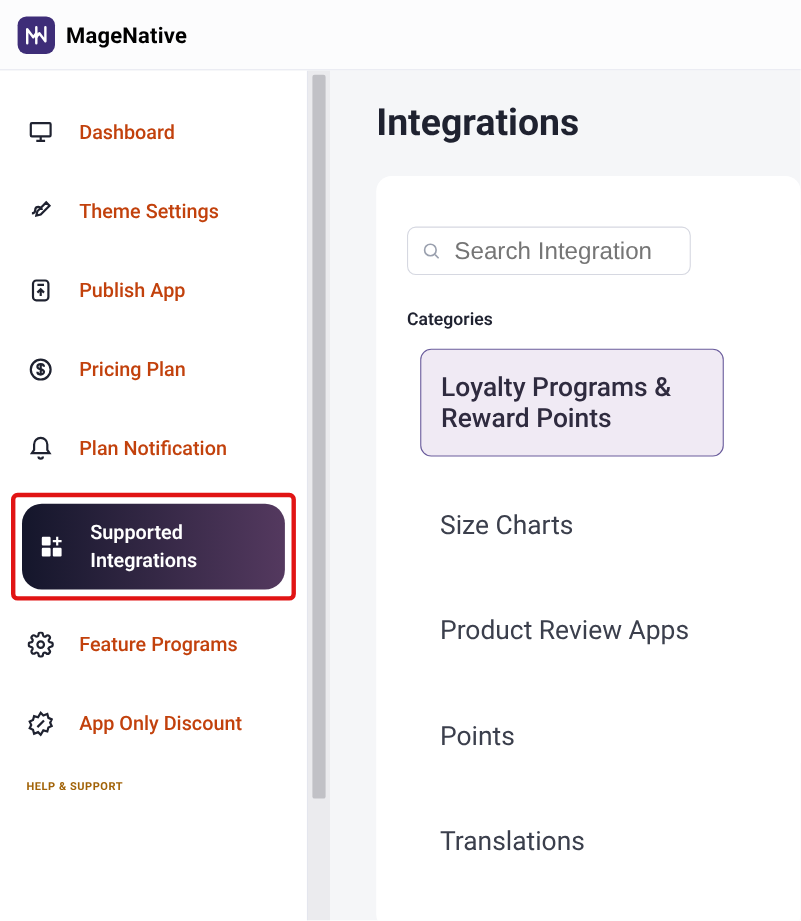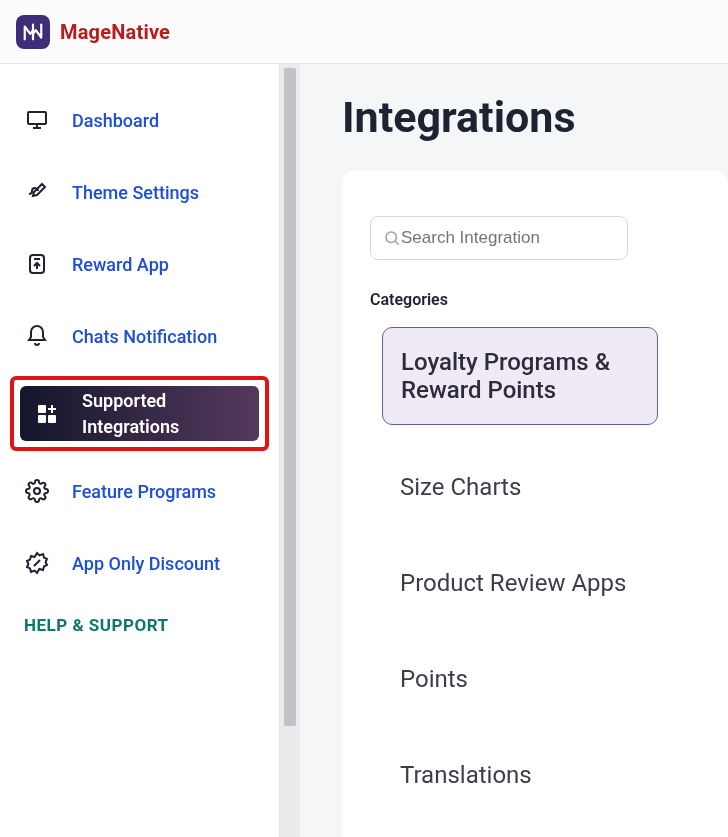--- a/index.html
+++ b/index.html
@@ -21,21 +21,21 @@
       display: flex; align-items: center;
     }
     .logo-mark {
       width: 34px; height: 34px;
       border-radius: 8px;
       background: #3e2d78;
       margin-right: 10px;
       display: flex; align-items: center; justify-content: center;
     }
     .logo-mark svg { display: block; }
-    .logo-text { font-size: 20px; font-weight: 700; color: #b91c1c; letter-spacing: 0.2px; }
+    .logo-text { font-size: 20px; font-weight: 700; color: #000000; letter-spacing: 0.2px; }
     
     .body {
       flex: 1 1 auto; display: flex; overflow: hidden;
     }
     .side-wrap { position: relative; width: 300px; display: flex; }
     .sidebar {
       width: 280px; height: 100%;
       overflow-y: auto;
       border-right: 1px solid #e4e6ee;
       padding: 20px 0 20px 0;
@@ -48,62 +48,62 @@
       position: absolute; left: 4px; top: 4px; right: 4px; height: 658px;
       background: #c1c1c6; border-radius: 2px;
     }
     .nav { list-style: none; padding: 0 10px; }
     .nav-item {
       display: flex; align-items: center;
       height: 72px;
       padding: 0 14px;
       border-radius: 10px;
       cursor: pointer;
-      color: #1d4ed8;
+      color: #c2410c;
     }
     .nav-item .ico { width: 26px; height: 26px; margin-right: 22px; display:flex; align-items:center; justify-content:center; }
     .nav-item .lbl { font-size: 18px; font-weight: 500; }
     .nav-highlight {
       margin: 4px 0;
       padding: 6px;
       border: 4px solid #e11414;
       border-radius: 6px;
     }
     .nav-item.active {
       background: linear-gradient(90deg, #14162b 0%, #54395f 100%);
-      color: #fff; height: 55px; border-radius: 6px;
+      color: #fff; height: 78px; border-radius: 18px;
     }
     .nav-item.active .lbl { font-weight: 600; font-size: 18px; line-height: 1.4; }
     .section-title {
-      font-size: 17px; font-weight: 700; color: #0f766e; letter-spacing: 0.5px;
+      font-size: 10px; font-weight: 700; color: #a16207; letter-spacing: 0.5px;
       padding: 16px 24px 10px;
     }
     
     .main {
       flex: 1 1 auto; display: flex; flex-direction: column;
       background: #f5f6f8;
       padding: 28px 0 0 0;
     }
     .page-title {
-      font-size: 43px; font-weight: 700; color: #1f2230;
+      font-size: 34px; font-weight: 700; color: #1f2230;
       padding: 0 0 28px 42px;
     }
     .card {
       background: #fff; border-radius: 14px;
       margin-left: 42px; padding: 46px 28px; flex: 1;
     }
     .search {
       position: relative; width: 258px; height: 44px;
       border: 1px solid #d6d8e1; border-radius: 8px;
       display: flex; align-items: center; padding: 0 12px;
     }
     .search svg { flex: 0 0 auto; }
     .search input {
-      border: none; outline: none; background: transparent; margin-left: 0;
-      font-size: 17px; color: #555b6a; width: 100%;
+      border: none; outline: none; background: transparent; margin-left: 12px;
+      font-size: 22px; color: #555b6a; width: 100%;
     }
     .cat-head { font-size: 16px; font-weight: 600; margin: 30px 0 18px 0; }
     .cat-list { display: flex; flex-direction: column; gap: 28px; padding-left: 12px; }
     .cat-item {
       padding: 20px 18px; border-radius: 10px; cursor: pointer;
       font-size: 24px; color: #3b3f4c; max-width: 276px;
     }
     .cat-item.selected {
       border: 1.5px solid #6a5c9c; background: #f0eaf4; color: #2f2b3f; font-weight: 500;
     }
@@ -145,29 +145,38 @@
         </span>
         <span class="lbl">Theme Settings</span>
       </li>
       <li class="nav-item">
         <span class="ico">
           <svg width="24" height="24" viewBox="0 0 24 24" fill="none" stroke="#1f2230" stroke-width="2">
             <rect x="5" y="3" width="14" height="18" rx="3"></rect>
                 <path d="M9 7h6M12 11v6m-3-3 3-3 3 3"></path>
           </svg>
         </span>
-        <span class="lbl">Reward App</span>
+        <span class="lbl">Publish App</span>
+      </li>
+      <li class="nav-item">
+        <span class="ico">
+          <svg width="24" height="24" viewBox="0 0 24 24" fill="none" stroke="#1f2230" stroke-width="2">
+            <circle cx="12" cy="12" r="9"></circle>
+                <path d="M12 7v10M15 9.5c0-1.4-1.3-2.5-3-2.5s-3 1-3 2.3c0 3.2 6 1.7 6 4.7 0 1.3-1.3 2.5-3 2.5s-3-1.1-3-2.5"></path>
+          </svg>
+        </span>
+        <span class="lbl">Pricing Plan</span>
       </li>
       <li class="nav-item">
         <span class="ico">
           <svg width="24" height="24" viewBox="0 0 24 24" fill="none" stroke="#1f2230" stroke-width="2">
             <path d="M6 8a6 6 0 1 1 12 0v5l2 3H4l2-3V8zM10 19a2 2 0 0 0 4 0"></path>
           </svg>
         </span>
-        <span class="lbl">Chats Notification</span>
+        <span class="lbl">Plan Notification</span>
       </li>
       <li class="nav-highlight">
         <div class="nav-item active">
           <span class="ico">
             <svg width="24" height="24" viewBox="0 0 24 24" fill="#fff">
               <rect x="3" y="3" width="8" height="8" rx="1"></rect>
                   <rect x="13" y="13" width="8" height="8" rx="1"></rect>
                   <rect x="3" y="13" width="8" height="8" rx="1"></rect>
               <path d="M17 3v8M13 7h8" stroke="#fff" stroke-width="2"></path>
             </svg>

